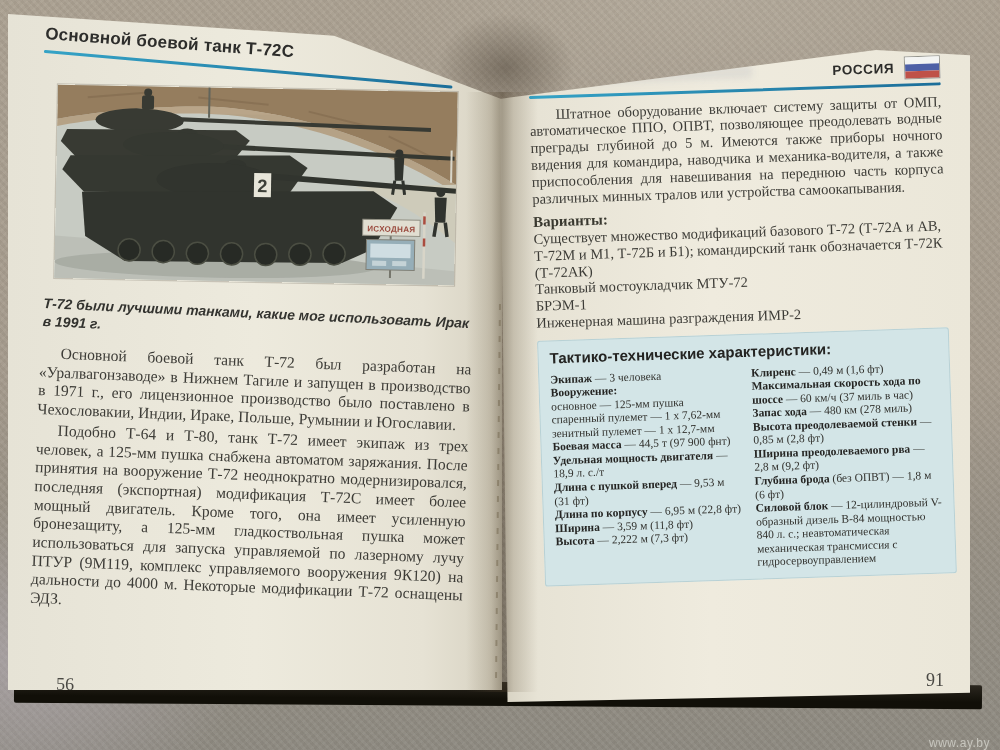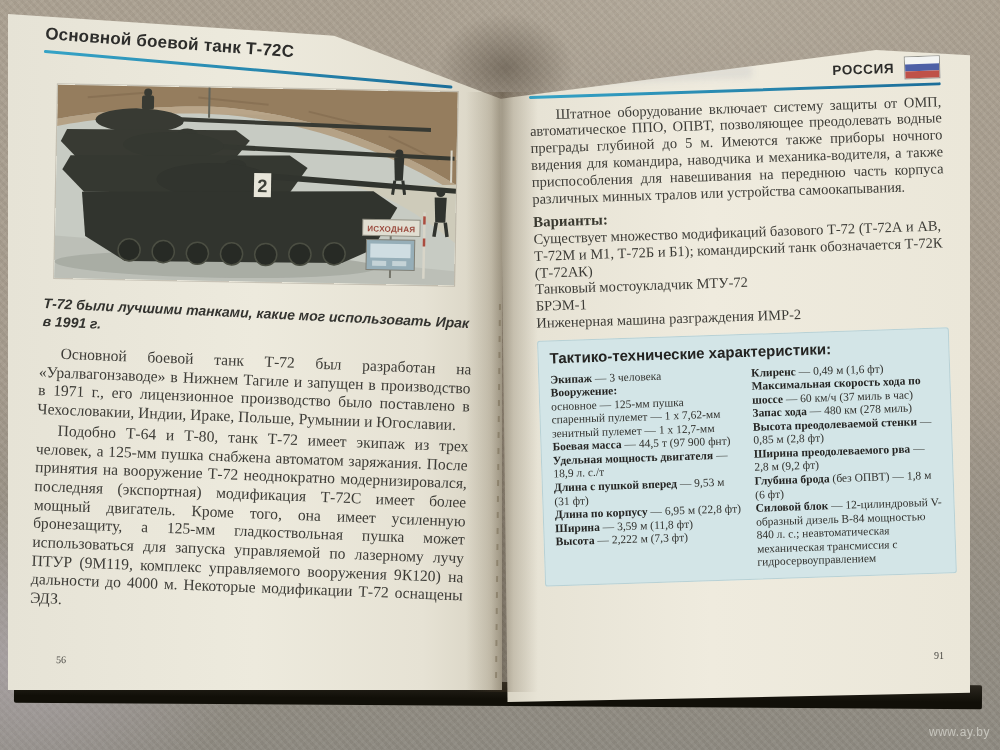--- a/index.html
+++ b/index.html
@@ -36,21 +36,21 @@
   .photo-wrap svg{display:block;width:100%;height:100%;}
 
   .caption{position:absolute;left:36px;top:280px;width:426px;margin:0;
     font:bold italic 14px/1.3 "Liberation Sans","DejaVu Sans",sans-serif;color:#33332f;
     transform:rotate(2.7deg);transform-origin:left top;}
 
   .paras{position:absolute;left:32px;top:330px;width:432px;transform:rotate(2.2deg);transform-origin:left top;}
   .body-p{margin:0;font-size:15.6px;line-height:1.2;color:#3d3c37;text-align:justify;text-indent:1.35em;}
   .paras .body-p + .body-p{margin-top:2px;}
 
-  .pagenum{position:absolute;font-size:10px;color:#4a4944;}
+  .pagenum{position:absolute;font-size:18px;color:#4a4944;margin-top:20px;}
   .pagenum-left{left:48px;top:640px;transform:rotate(1deg);}
   .pagenum-right{right:26px;top:600px;}
 
   .content-right{position:absolute;left:28px;top:20px;width:412px;transform:rotate(-1.9deg);transform-origin:left top;}
   .ghost{position:absolute;left:52px;top:2px;width:172px;height:14px;background:rgba(140,150,168,.16);
     filter:blur(3px);border-radius:3px;}
   .header-row{display:flex;justify-content:flex-end;align-items:center;gap:10px;height:20px;}
   .country{font:bold 13.5px "Liberation Sans","DejaVu Sans",sans-serif;letter-spacing:.6px;color:#2c2c2a;}
   .flag{width:36px;height:23px;border:1px solid #94948c;display:flex;flex-direction:column;box-sizing:border-box;background:#fff;}
   .flag i{flex:1;display:block;}
@@ -65,21 +65,21 @@
   .specs-title{margin:0 0 7px;font:bold 15px "Liberation Sans","DejaVu Sans",sans-serif;color:#242422;}
   .spec-cols{display:flex;gap:14px;}
   .spec-col{flex:1;min-width:0;}
   .spec{margin:0;font-size:11.5px;line-height:1.18;color:#33332f;}
   .spec b{color:#252523;}
 
   .gutter-shade{position:absolute;left:466px;top:92px;width:72px;height:600px;z-index:3;pointer-events:none;
     background:linear-gradient(90deg,rgba(96,80,56,0) 0%,rgba(96,80,56,.20) 35%,rgba(72,58,38,.36) 50%,rgba(96,80,56,.18) 66%,rgba(96,80,56,0) 100%);}
   .stitches{position:absolute;left:497px;top:300px;width:2px;height:384px;z-index:4;transform:rotate(.6deg);
     background:repeating-linear-gradient(180deg,rgba(255,252,240,0) 0 4px,rgba(118,106,82,.55) 4px 10px,rgba(255,252,240,0) 10px 16px);}
-  .watermark{position:absolute;right:10px;bottom:11px;z-index:5;
+  .watermark{position:absolute;right:10px;bottom:0;z-index:5;
     font:12px "Liberation Sans","DejaVu Sans",sans-serif;color:rgba(228,228,220,.66);letter-spacing:.5px;}
 </style>
 </head>
 <body>
 
 <div class="scene">
   <div class="bg"></div>
   <div class="cover-edge"></div>
 
   <section class="page page-left">

